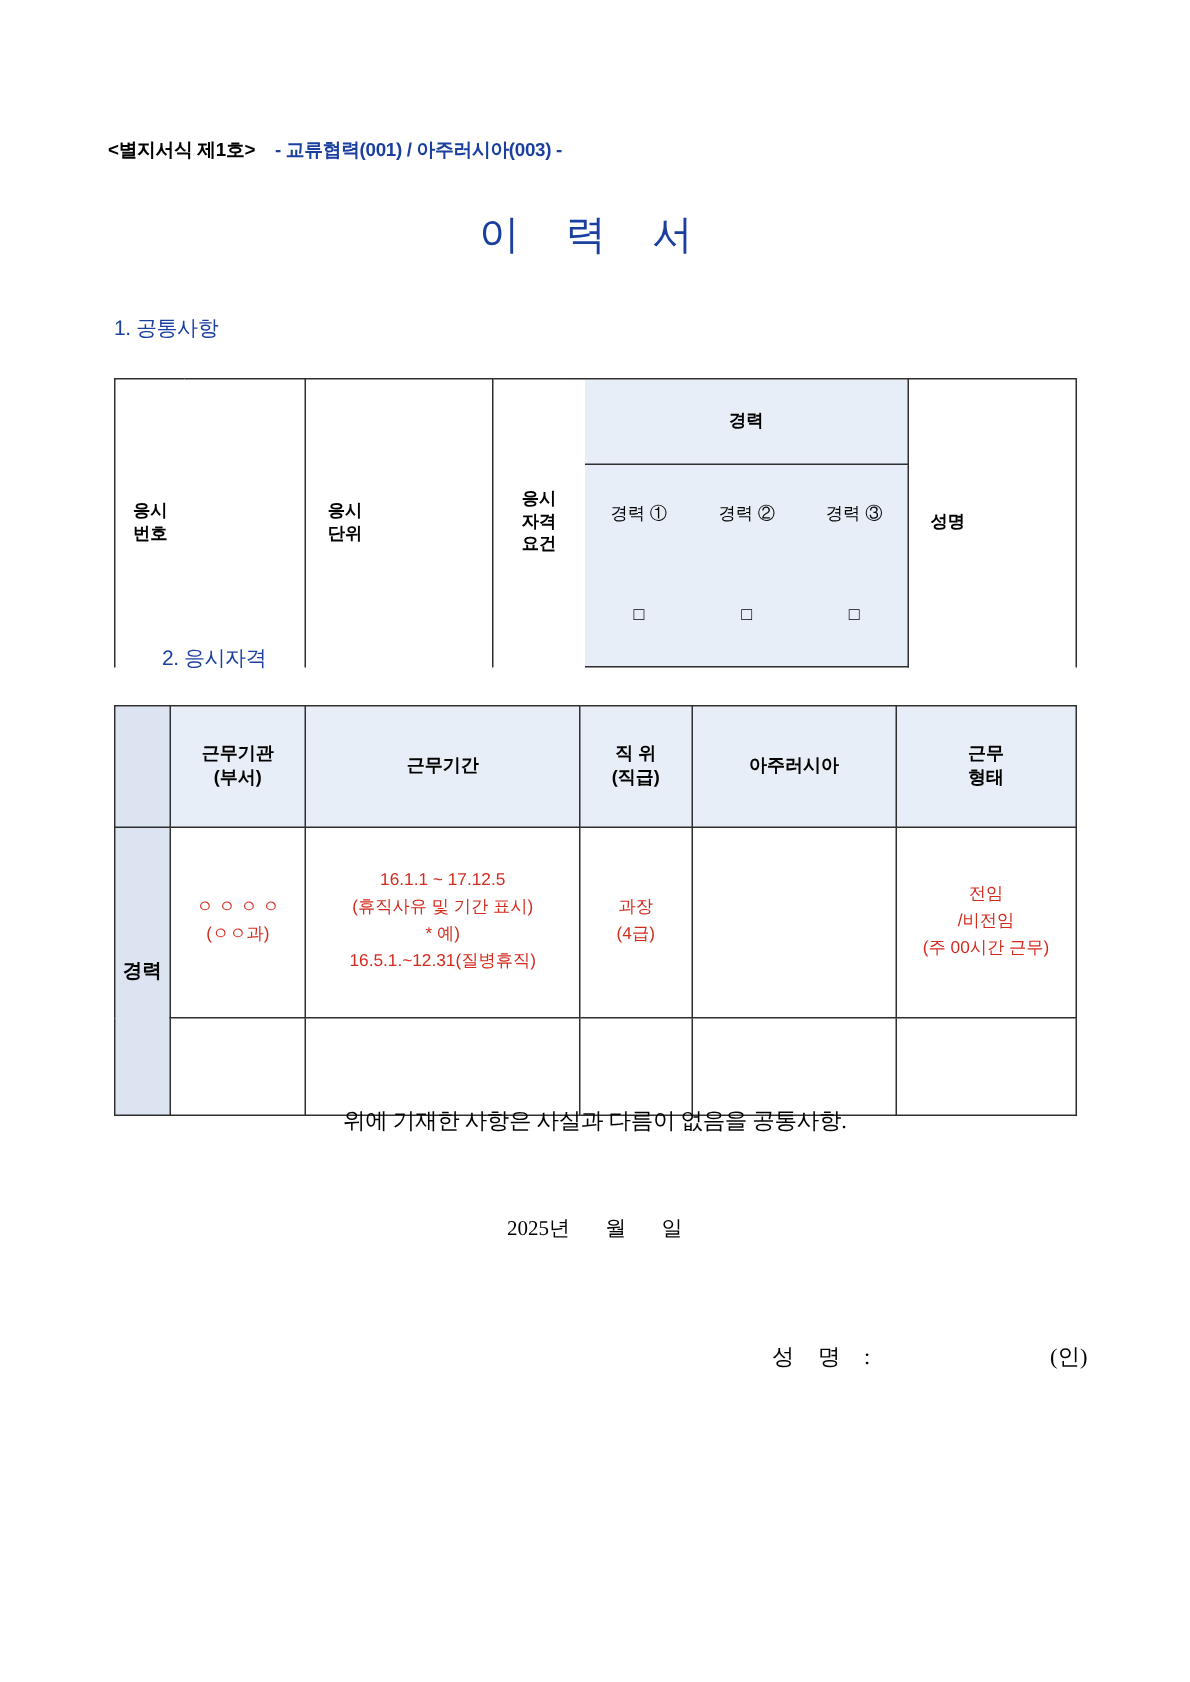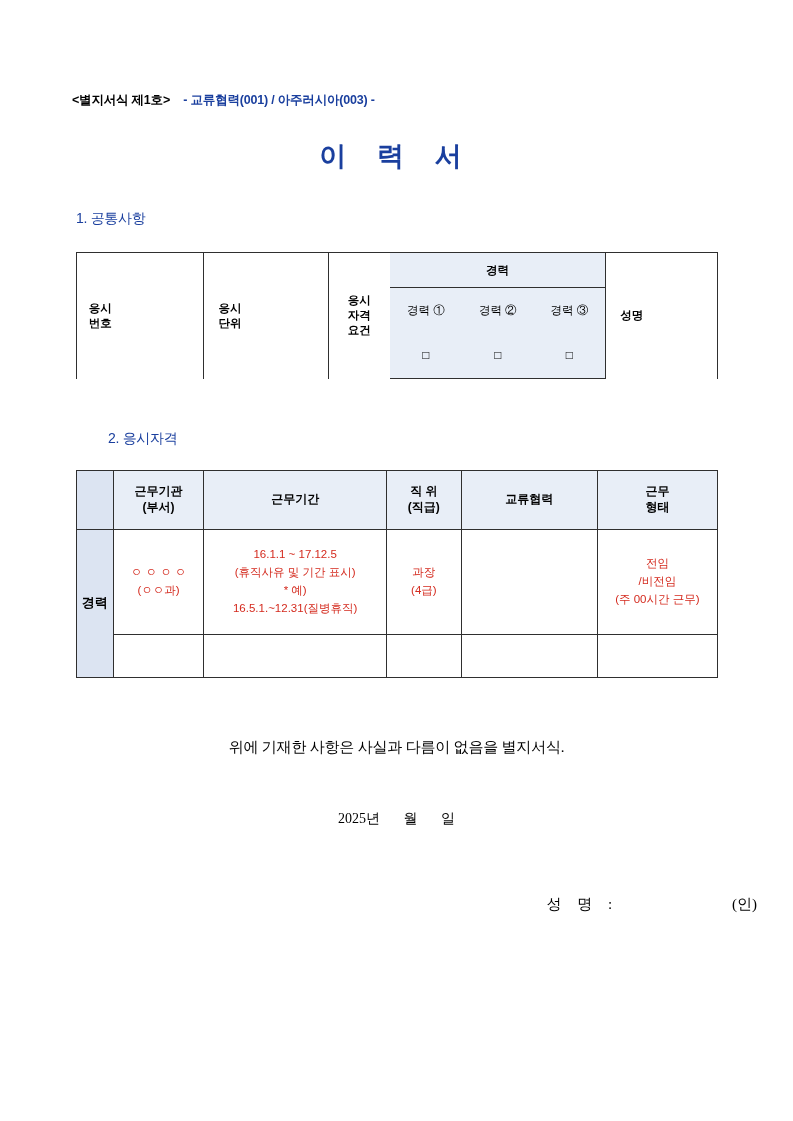--- a/index.html
+++ b/index.html
@@ -42,21 +42,21 @@
   }
 
   
   .doc-title {
     position: absolute;
     top: 138px;
     left: 0;
     width: 793px;
     text-align: center;
     font-size: 27px;
-    font-weight: bold;
+    font-weight: normal;
     letter-spacing: 12px;
     color: #1a3f9e;
     font-family: "Liberation Serif", serif;
   }
 
   
   .section-heading {
     position: absolute;
     left: 76px;
     font-size: 14px;
@@ -71,21 +71,21 @@
   table {
     border-collapse: collapse;
     position: absolute;
     font-size: 11.5px;
   }
   table td, table th {
     border: 1px solid #2f2f2f;
     text-align: center;
     vertical-align: middle;
     font-weight: normal;
-    padding: 6px 3px;
+    padding: 17px 3px;
     line-height: 1.3;
   }
 
   
   #table-common {
     top: 252px;
     left: 76px;
     width: 642px;
   }
   #table-common td, #table-common th {
@@ -166,21 +166,21 @@
     font-size: 14px;
     font-family: "Liberation Serif", serif;
   }
   .date-line span { margin: 0 10px; }
   .sign-line {
     position: absolute;
     top: 895px;
     left: 0;
     width: 793px;
     text-align: right;
-    padding-right: 36px;
+    padding-right: 68px;
     box-sizing: border-box;
     font-size: 15px;
     font-family: "Liberation Serif", serif;
   }
   .sign-line .name-label { letter-spacing: 6px; }
   .sign-line .seal { margin-left: 110px; }
 </style>
 </head>
 <body>
 
@@ -242,42 +242,42 @@
       <col style="width:76px">
       <col style="width:138px">
       <col style="width:122px">
     </colgroup>
     <tbody>
         <tr>
       <th style="background:#dce4f2"></th>
       <th>근무기관<br>(부서)</th>
       <th>근무기간</th>
       <th>직 위<br>(직급)</th>
-      <th>교류협력</th>
+      <th>아주러시아</th>
       <th>근무<br>형태</th>
     </tr>
     <tr>
       <td class="side" rowspan="2">경력</td>
       <td class="body red">ㅇ ㅇ ㅇ ㅇ<br>(ㅇㅇ과)</td>
       <td class="body red">16.1.1 ~ 17.12.5<br>(휴직사유 및 기간 표시)<br>* 예)<br>16.5.1.~12.31(질병휴직)</td>
       <td class="body red">과장<br>(4급)</td>
       <td class="body"></td>
       <td class="body red">전임<br>/비전임<br>(주 00시간 근무)</td>
     </tr>
     <tr class="empty">
       <td></td>
       <td></td>
       <td></td>
       <td></td>
       <td></td>
     </tr>
   </tbody>
     </table>
 
-  <div class="statement">위에 기재한 사항은 사실과 다름이 없음을 별지서식.</div>
+  <div class="statement">위에 기재한 사항은 사실과 다름이 없음을 공통사항.</div>
 
   <div class="date-line">
     <span>2025년</span>
     <span>월</span>
     <span>일</span>
   </div>
 
   <div class="sign-line">
     <span class="name-label">성  명 :</span>
     <span class="seal">(인)</span>

